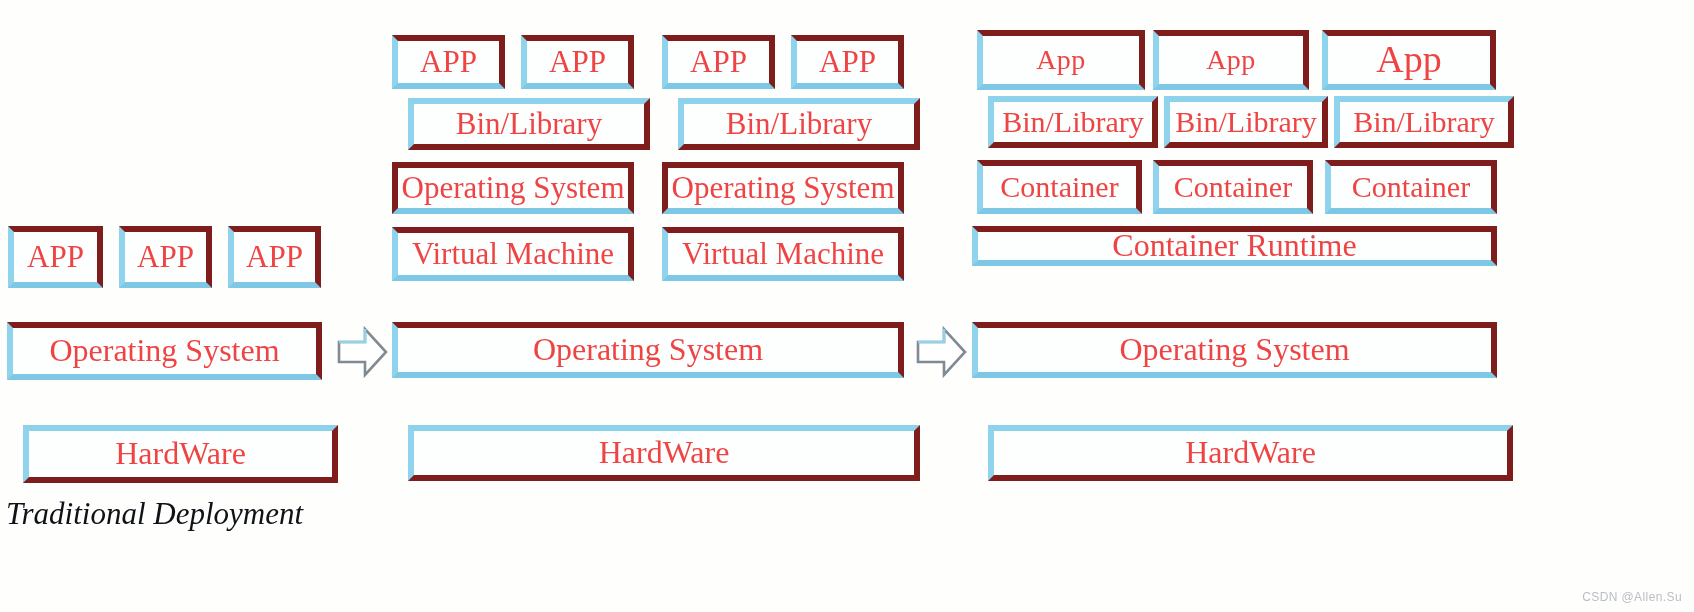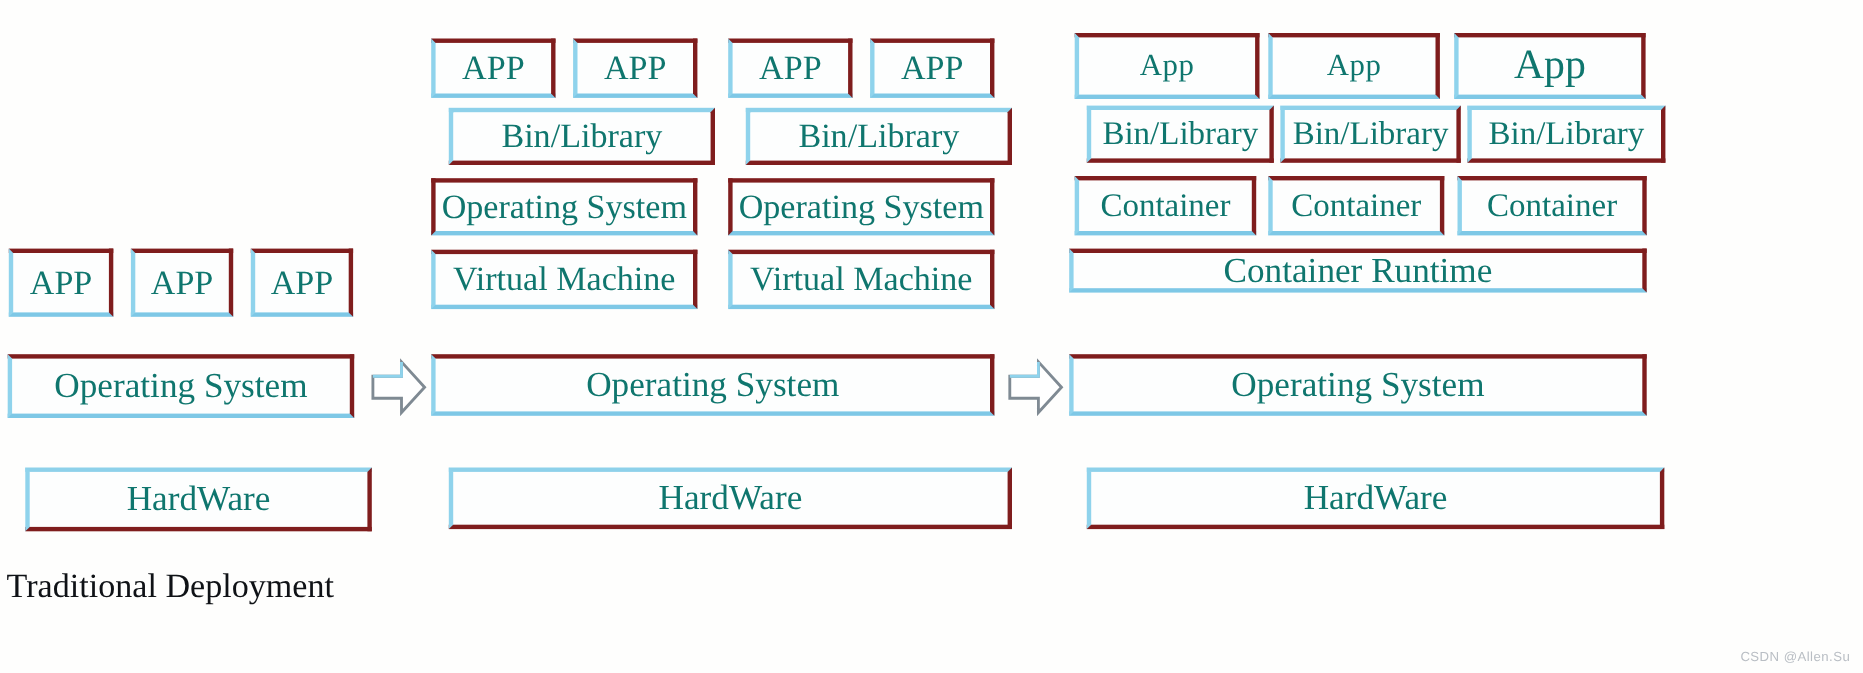--- a/index.html
+++ b/index.html
@@ -17,28 +17,28 @@
     width: 1694px;
     height: 612px;
     background: #fefefd;
     overflow: hidden;
   }
 
   
   .box {
     position: absolute;
     box-sizing: border-box;
-    border: 4px solid #7f1d1d;
+    border: 6px solid #7f1d1d;
     background: #fdfefe;
     display: flex;
     align-items: center;
     justify-content: center;
     text-align: center;
     line-height: 1.05;
-    color: #0f766e;
+    color: #ef4444;
     font-family: "Liberation Serif", "DejaVu Serif", serif;
     white-space: nowrap;
   }
   
   .box.accent-lb {
     border-left-color: #8fd3ec;
     border-bottom-color: #7ec8e6;
   }
   .box.accent-lt {
     border-left-color: #8fd3ec;
@@ -88,21 +88,21 @@
 <div id="stage">
 
   <div class="box accent-lb fs-app" style="left:8px;  top:226px; width:95px;  height:62px;">APP</div>
   <div class="box accent-lb fs-app" style="left:119px; top:226px; width:93px;  height:62px;">APP</div>
   <div class="box accent-lb fs-app" style="left:228px; top:226px; width:93px;  height:62px;">APP</div>
 
   <div class="box accent-lb fs-big" style="left:7px; top:322px; width:315px; height:58px;">Operating System</div>
 
   <div class="box accent-lt fs-big" style="left:7px; top:425px; width:315px; height:58px;">HardWare</div>
 
-  <div class="caption" style="left:6px; top:515px;">Traditional Deployment</div>
+  <div class="caption" style="left:6px; top:496px;font-style:italic;">Traditional Deployment</div>
 
   <div class="arrow" style="left:335px; top:324px; width:55px; height:56px;">
     <svg width="55" height="56" viewBox="0 0 55 56">
       <polygon points="4,18 30,18 30,5 51,28 30,51 30,38 4,38" fill="#ffffff" stroke="#7f8a93" stroke-width="2.6" stroke-linejoin="miter"></polygon>
       <polyline points="4,18 30,18 30,5" fill="none" stroke="#8fd3ec" stroke-width="2.6"></polyline>
     </svg>
   </div>
 
   <div class="box accent-lb fs-app" style="left:392px; top:35px; width:113px; height:54px;">APP</div>
   <div class="box accent-lb fs-app" style="left:521px; top:35px; width:113px; height:54px;">APP</div>

